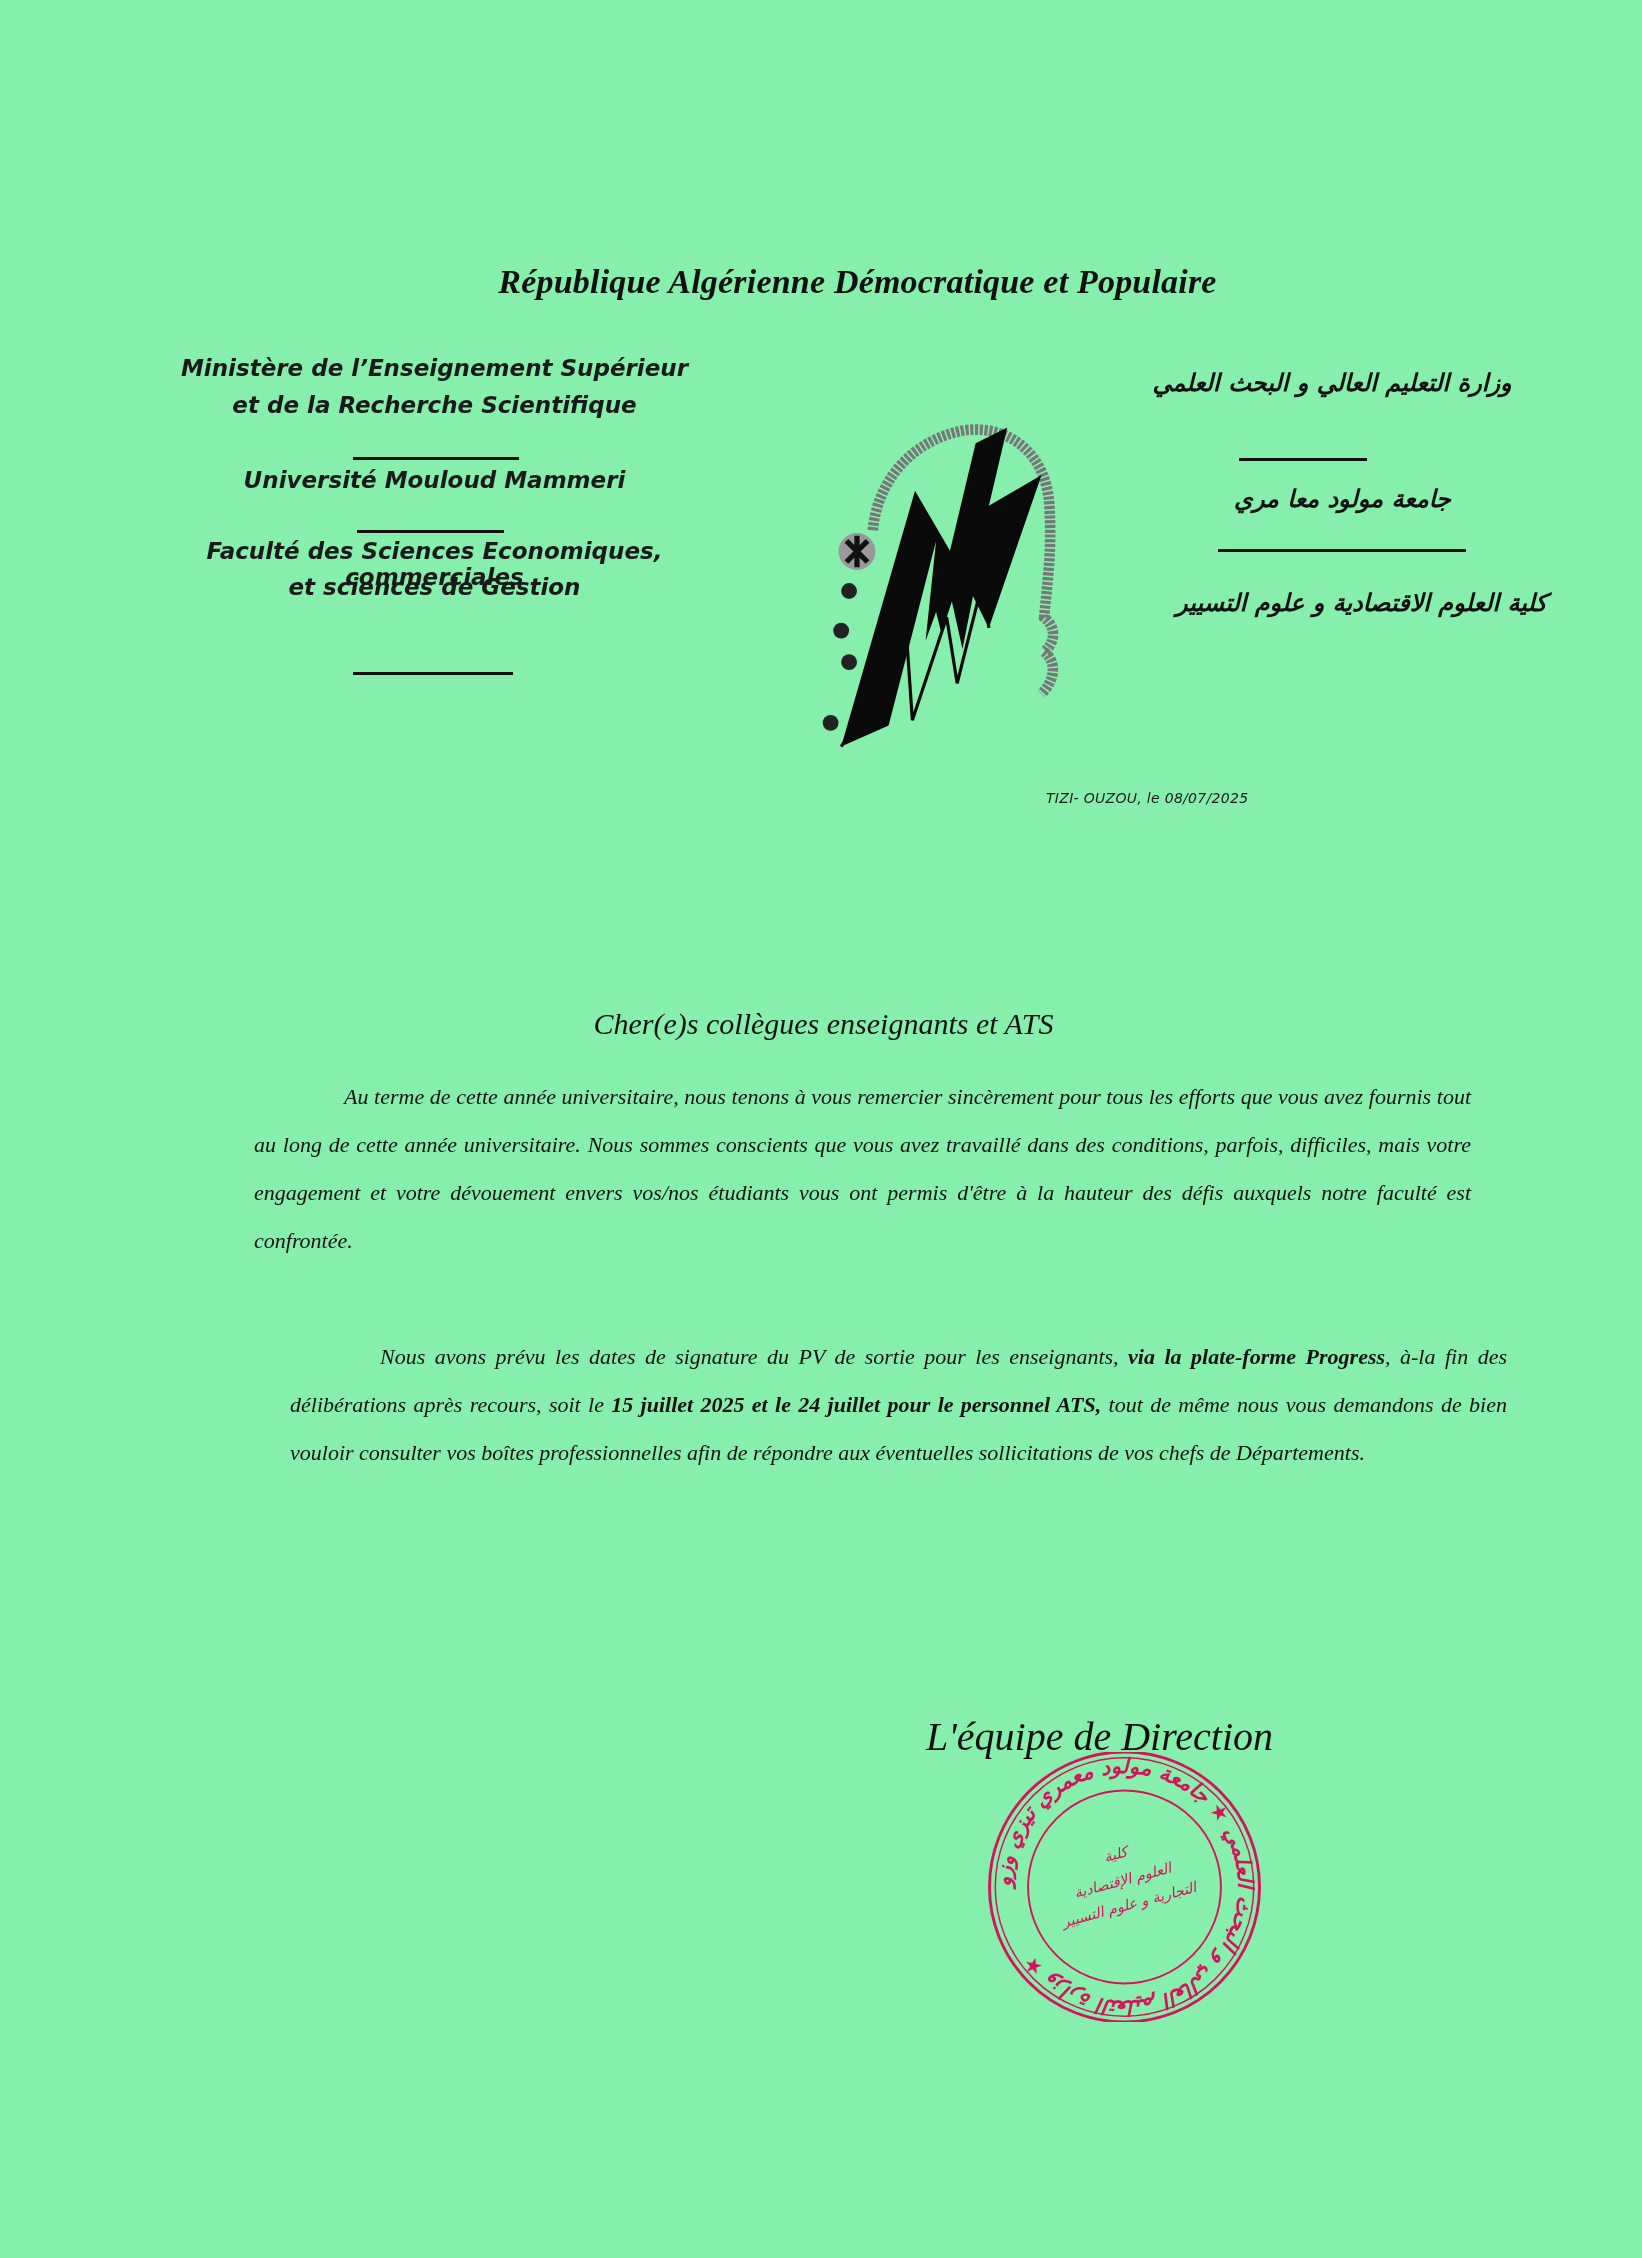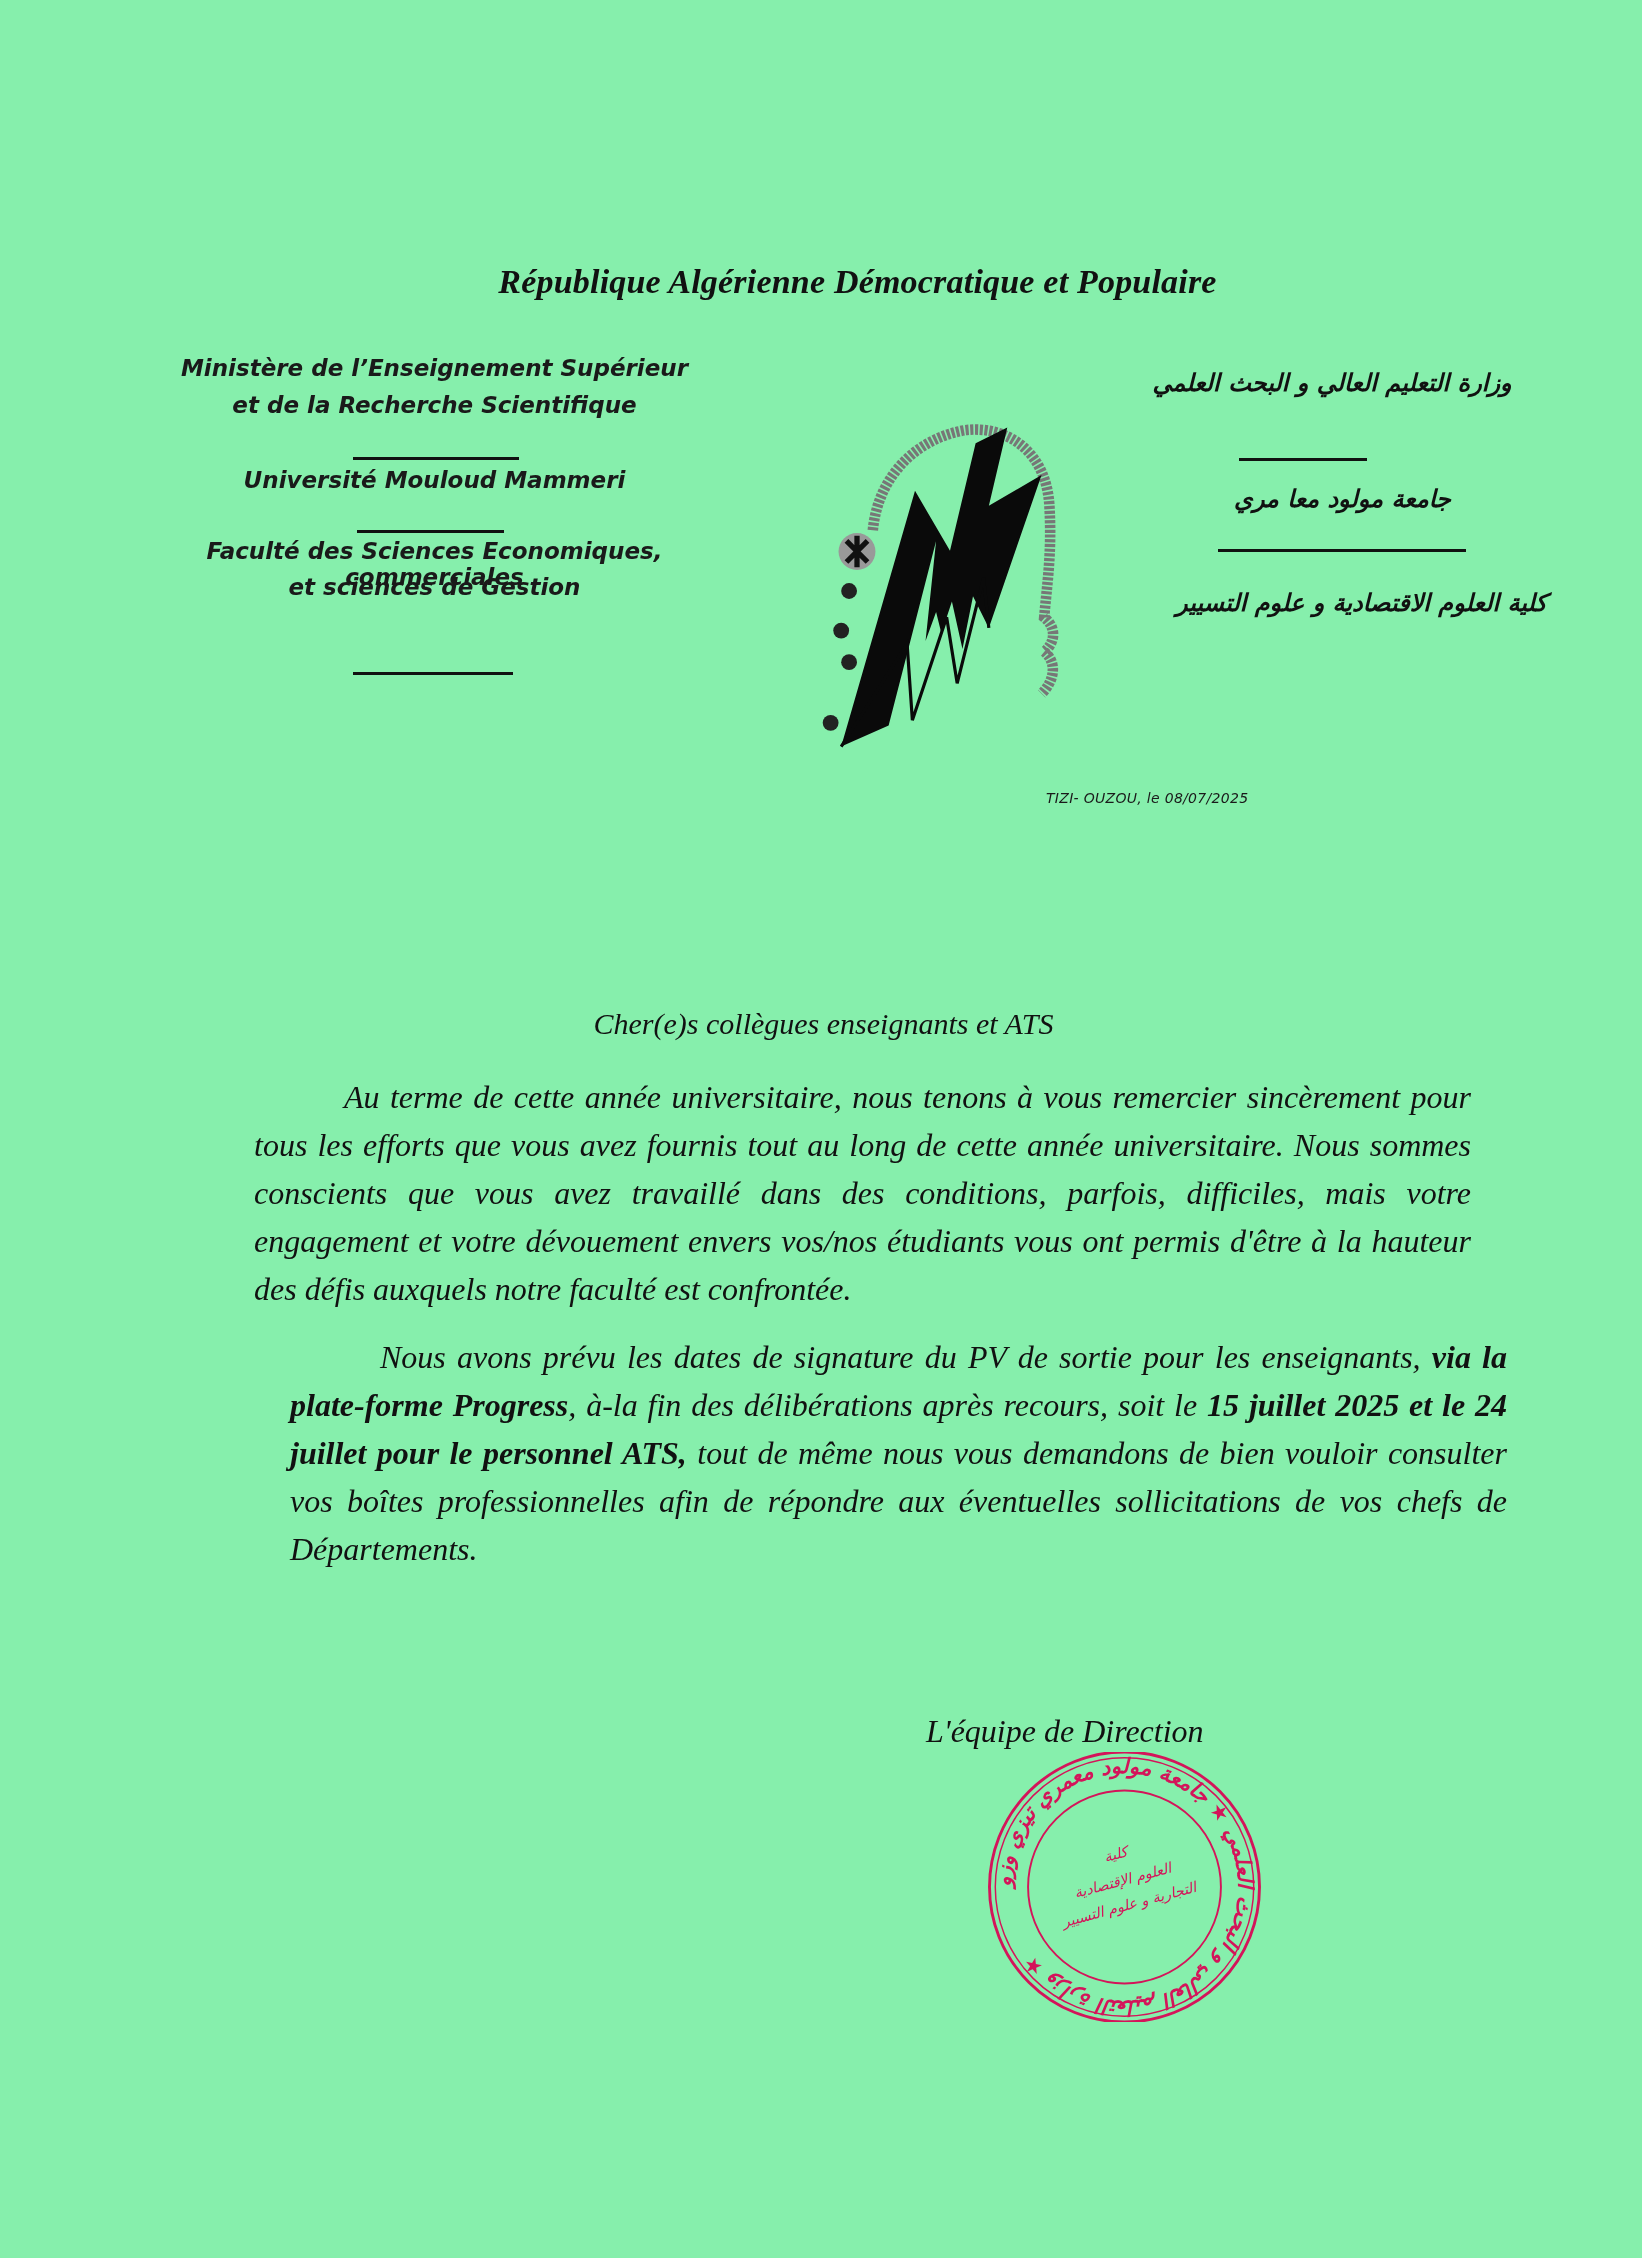--- a/index.html
+++ b/index.html
@@ -6,24 +6,24 @@
   body { width:1642px; height:2258px; position:relative; overflow:hidden; font-family:"DejaVu Serif", serif; color:#111; }
   .page { position:absolute; left:0; top:0; width:1642px; height:2258px; background:#86efac;font-style:italic; }
   .abs { position:absolute; }
   .rep-title { left:0; width:1715px; top:263px; text-align:center; font-family:"Liberation Serif", serif; font-weight:bold; font-size:34px; letter-spacing:0.2px; }
   .left-block { left:116px; width:637px; text-align:center; font-family:"DejaVu Sans", sans-serif; font-weight:bold; font-size:23px; color:#1a1a1a; }
   .left-line { height:2.9px; background:#111; }
   .ar { font-family:"DejaVu Sans", sans-serif; font-weight:bold; font-size:24px; direction:rtl; text-align:center; color:#111; }
   .ar-line { height:2.9px; background:#111; }
   .date { left:1046px; top:790px; font-family:"DejaVu Sans", sans-serif; font-size:14px; color:#1a1a1a; letter-spacing:0.3px; }
   .greet { left:0; width:1647px; top:1007px; text-align:center; font-family:"Liberation Serif", serif; font-size:30px; }
-  .body-text { left:254px; width:1217px; font-family:"Liberation Serif", serif; font-size:32px; line-height:48px; text-align:justify; color:#111; }
+  .body-text { left:254px; width:1217px; font-family:"Liberation Serif", serif; font-size:22px; line-height:48px; text-align:justify; color:#111; }
   .body-text p { margin:0; text-indent:90px; }
   .body-text b { font-weight:bold; }
-  .sig { left:926px; top:1713px; font-family:"Liberation Serif", serif; font-size:32px; }
+  .sig { left:926px; top:1713px; font-family:"Liberation Serif", serif; font-size:40px; }
   .logo { left:799px; top:386px; width:290px; height:381px; }
   .stamp { left:975px; top:1752px; width:299px; height:270px; }
 </style>
 </head>
 <body>
 
 <div class="page">
 
   <div class="abs rep-title">République Algérienne Démocratique et Populaire</div>
 

